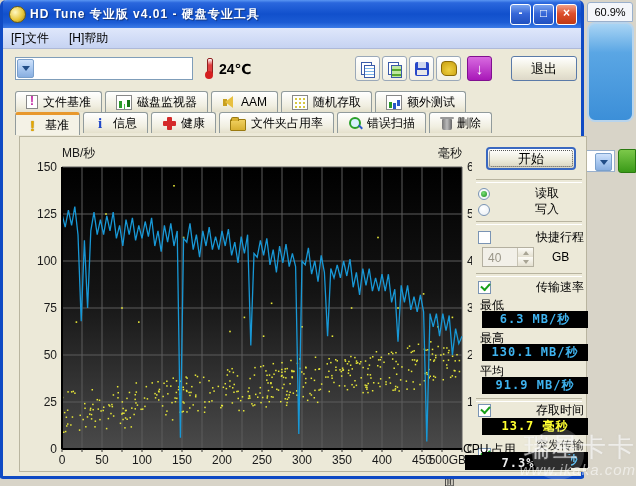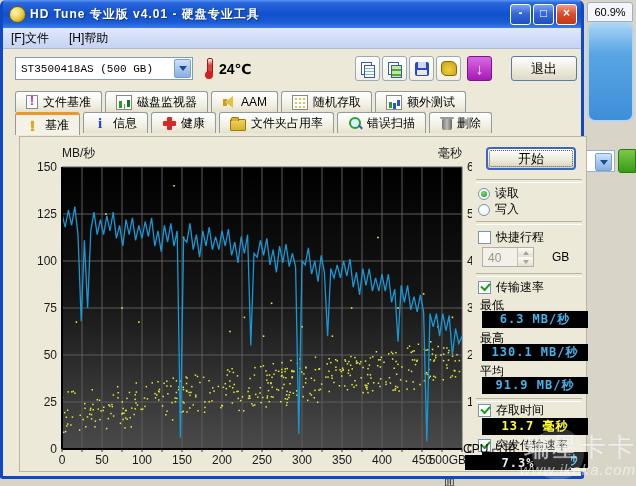--- a/index.html
+++ b/index.html
@@ -96,21 +96,21 @@
     border:1px solid #b9b5a0;background:#ece9d8;box-sizing:border-box;}
   .chart-wrap{position:absolute;left:4px;top:6px;width:448px;height:326px;}
 
   
   .panel{position:absolute;left:452px;top:0;width:114px;height:336px;font-size:12px;}
   .start-btn{position:absolute;left:14px;top:10px;width:90px;height:23px;
     border:2px solid #3a68c0;border-radius:4px;background:linear-gradient(180deg,#fff,#eceada 60%,#d8d4c0);
     display:flex;align-items:center;justify-content:center;font-size:13px;box-sizing:border-box;}
   .start-btn i{position:absolute;inset:1px;border:1px dotted #555;border-radius:2px;}
   .sep{position:absolute;left:4px;width:106px;height:2px;border-top:1px solid #b8b4a0;border-bottom:1px solid #fff;}
-  .radio-row,.check-row{position:absolute;left:6px;display:flex;align-items:center;}
+  .radio-row,.check-row{position:absolute;left:6px;display:flex;align-items:center;gap:40px;}
   .radio{width:12px;height:12px;border-radius:50%;border:1px solid #7a94b4;background:radial-gradient(circle at 40% 35%,#fff,#e8eef4);margin-right:5px;position:relative;box-sizing:border-box;flex:0 0 auto;}
   .radio.on::after{content:"";position:absolute;left:2px;top:2px;width:6px;height:6px;border-radius:50%;background:radial-gradient(circle at 40% 35%,#7ae07a,#1a8a1a);}
   .checkbox{width:13px;height:13px;border:1px solid #7a94b4;background:#fff;margin-right:5px;position:relative;box-sizing:border-box;flex:0 0 auto;}
   .checkbox.on::after{content:"";position:absolute;left:2px;top:1px;width:7px;height:4px;border-left:2px solid #18a018;border-bottom:2px solid #18a018;transform:rotate(-48deg);}
   .spin-row{position:absolute;left:10px;display:flex;align-items:center;}
   .spinbox{width:52px;height:20px;border:1px solid #b4b0a0;background:#f2f0e8;color:#9a9688;
     display:flex;box-sizing:border-box;font-size:12px;}
   .spinbox .val{flex:1;padding:3px 0 0 5px;}
   .spin-arrows{width:15px;display:flex;flex-direction:column;border-left:1px solid #c8c4b4;}
   .spin-arrows div{flex:1;background:linear-gradient(180deg,#fcfbf6,#e4e0d0);display:flex;align-items:center;justify-content:center;}
@@ -177,21 +177,20 @@
         </div>
     </div>
 
     <div class="menubar">
       <span class="menu-item">[F]文件</span>
       <span class="menu-item">[H]帮助</span>
     </div>
 
     <div class="toolbar">
       <div class="combo">
-        <span class="combo-text">ST3500418AS  (500 GB)</span>
         <span class="combo-arrow">
             <span class="tri-down"></span>
           </span>
       </div>
       <div class="thermo">
           <div class="stem"></div>
           <div class="bulb"></div>
         </div>
       <div class="temp-text">24℃</div>
       <div class="tool-btns">

